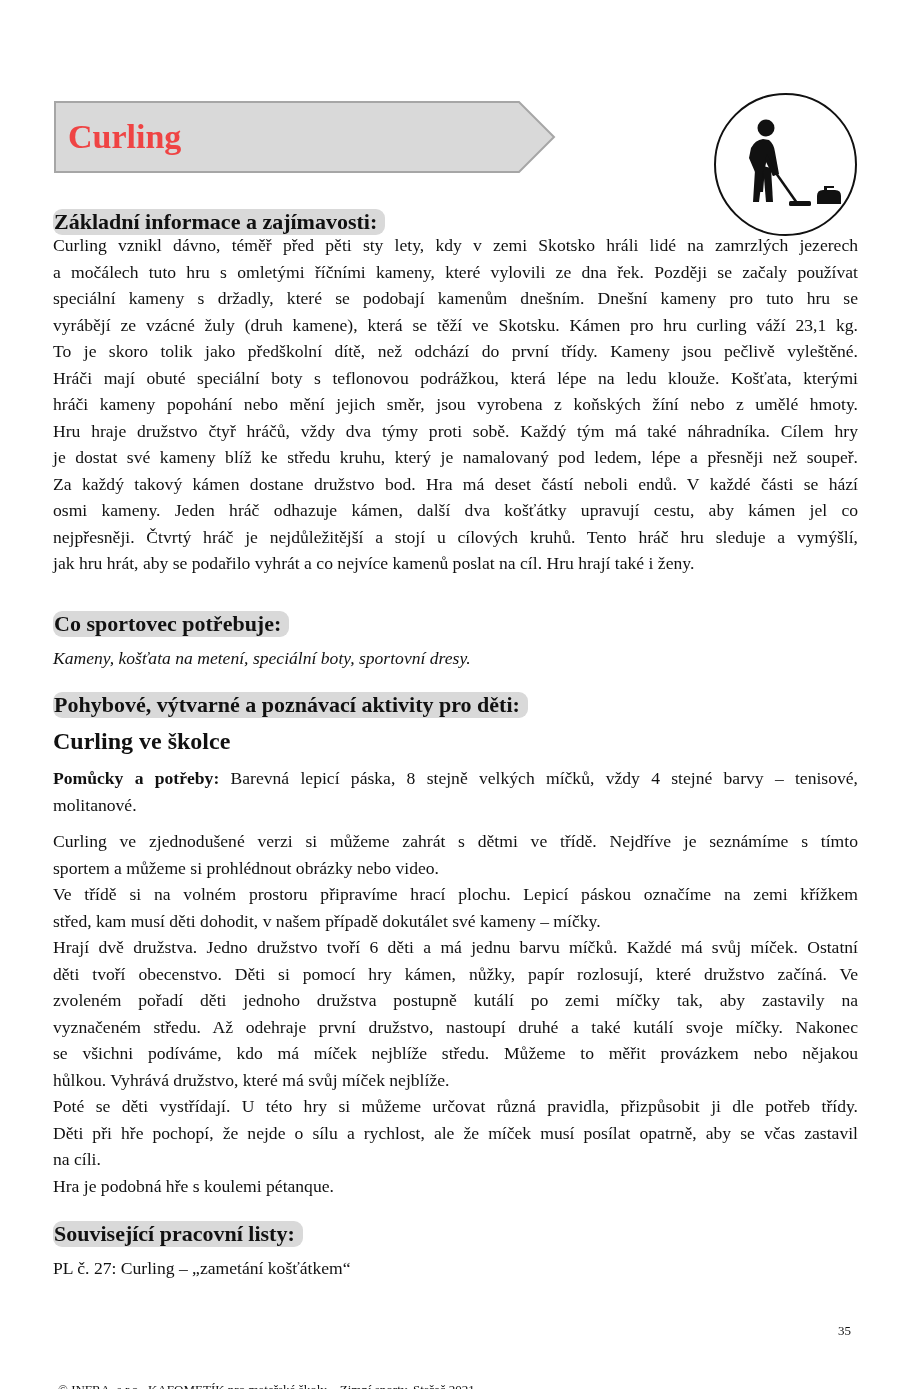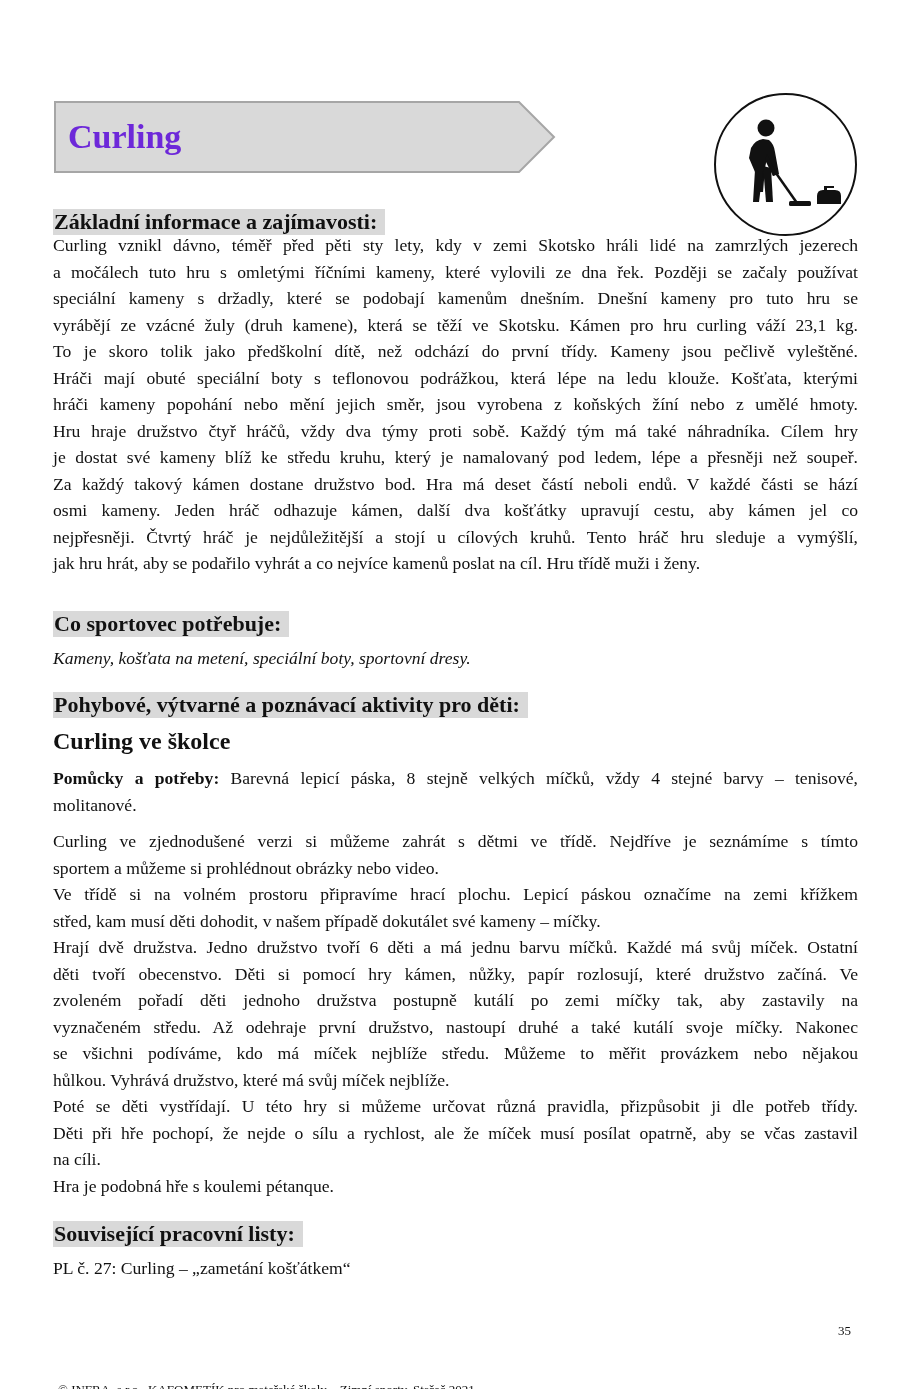--- a/index.html
+++ b/index.html
@@ -5,26 +5,26 @@
   html, body { margin: 0; padding: 0; background: #ffffff; }
   body {
     width: 918px; height: 1389px; position: relative; overflow: hidden;
     font-family: "Liberation Serif", "DejaVu Serif", serif; color: #111111;
   }
   .title-banner {
     position: absolute; left: 54px; top: 101px; width: 500px; height: 71px;
   }
   .title-banner svg { position: absolute; left: 0; top: 0; }
   .title-text {
-    position: absolute; left: 14px; top: 17px; font-size: 34px; font-weight: bold; color: #6d28d9;
+    position: absolute; left: 14px; top: 17px; font-size: 34px; font-weight: bold; color: #ef4444;
   }
   .sport-icon { position: absolute; left: 713px; top: 92px; width: 145px; height: 145px; }
   .section-heading {
     position: absolute; left: 53px; display: inline-block; background: #d9d9d9;
-    font-size: 22px; font-weight: bold; line-height: 26px; padding: 0 8px 0 1px; white-space: nowrap;
+    font-size: 22px; font-weight: bold; line-height: 26px; padding: 0 8px 0 1px; white-space: nowrap; border-radius: 9px;
   }
   .sub-heading {
     position: absolute; left: 53px; font-size: 24px; font-weight: bold; line-height: 26px; white-space: nowrap;
   }
   .para {
     position: absolute; left: 53px; width: 805px; font-size: 17.6px; line-height: 26.5px;
     text-align: justify; text-align-last: left;
   }
   .para .line { display: block; text-align: justify; text-align-last: justify; white-space: nowrap; }
   .para .line.last { text-align-last: left; }
@@ -71,21 +71,21 @@
   <span class="line">speciální kameny s držadly, které se podobají kamenům dnešním. Dnešní kameny pro tuto hru se</span>
   <span class="line">vyrábějí ze vzácné žuly (druh kamene), která se těží ve Skotsku. Kámen pro hru curling váží 23,1 kg.</span>
   <span class="line">To je skoro tolik jako předškolní dítě, než odchází do první třídy. Kameny jsou pečlivě vyleštěné.</span>
   <span class="line">Hráči mají obuté speciální boty s teflonovou podrážkou, která lépe na ledu klouže. Košťata, kterými</span>
   <span class="line">hráči kameny popohání nebo mění jejich směr, jsou vyrobena z koňských žíní nebo z umělé hmoty.</span>
   <span class="line">Hru hraje družstvo čtyř hráčů, vždy dva týmy proti sobě. Každý tým má také náhradníka. Cílem hry</span>
   <span class="line">je dostat své kameny blíž ke středu kruhu, který je namalovaný pod ledem, lépe a přesněji než soupeř.</span>
   <span class="line">Za každý takový kámen dostane družstvo bod. Hra má deset částí neboli endů. V každé části se hází</span>
   <span class="line">osmi kameny. Jeden hráč odhazuje kámen, další dva košťátky upravují cestu, aby kámen jel co</span>
   <span class="line">nejpřesněji. Čtvrtý hráč je nejdůležitější a stojí u cílových kruhů. Tento hráč hru sleduje a vymýšlí,</span>
-  <span class="line last">jak hru hrát, aby se podařilo vyhrát a co nejvíce kamenů poslat na cíl. Hru třídě muži i ženy.</span>
+  <span class="line last">jak hru hrát, aby se podařilo vyhrát a co nejvíce kamenů poslat na cíl. Hru hrají také i ženy.</span>
 </div>
 
 <div class="section-heading" style="top:611px;">Co sportovec potřebuje:</div>
 <div class="para" style="top:645px;font-style:italic;">
   <span class="line last">Kameny, košťata na metení, speciální boty, sportovní dresy.</span>
 </div>
 
 <div class="section-heading" style="top:692px;">Pohybové, výtvarné a poznávací aktivity pro děti:</div>
 <div class="sub-heading" style="top:728px;">Curling ve školce</div>
 <div class="para" style="top:765px;">

